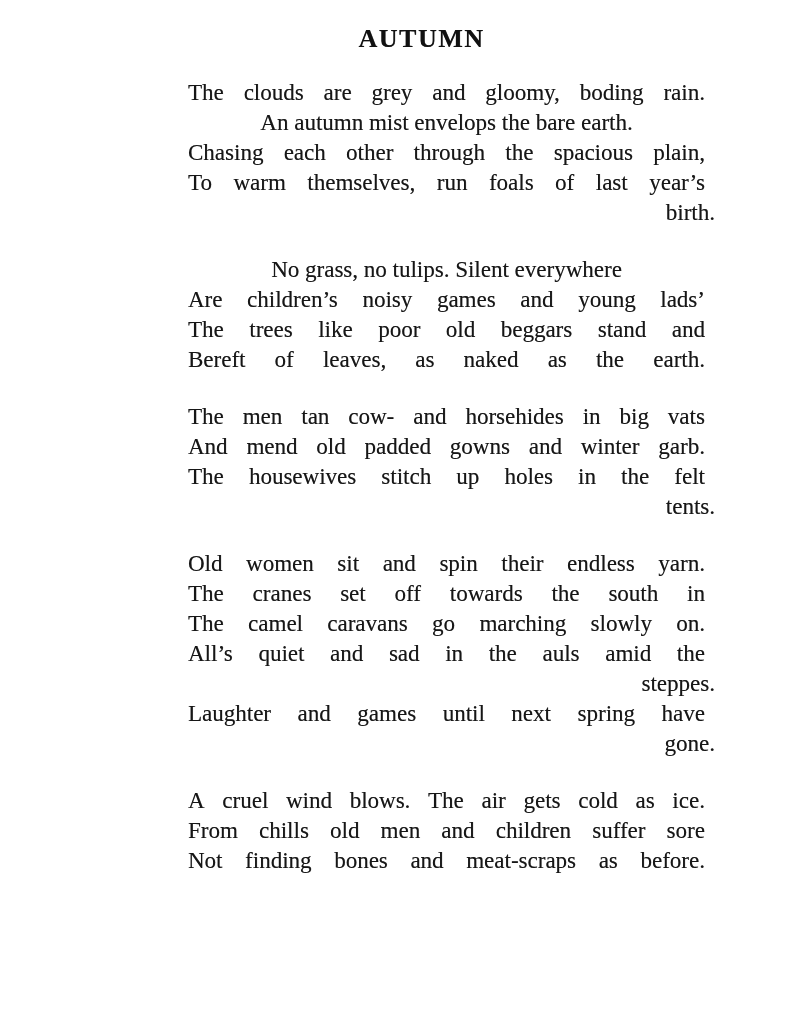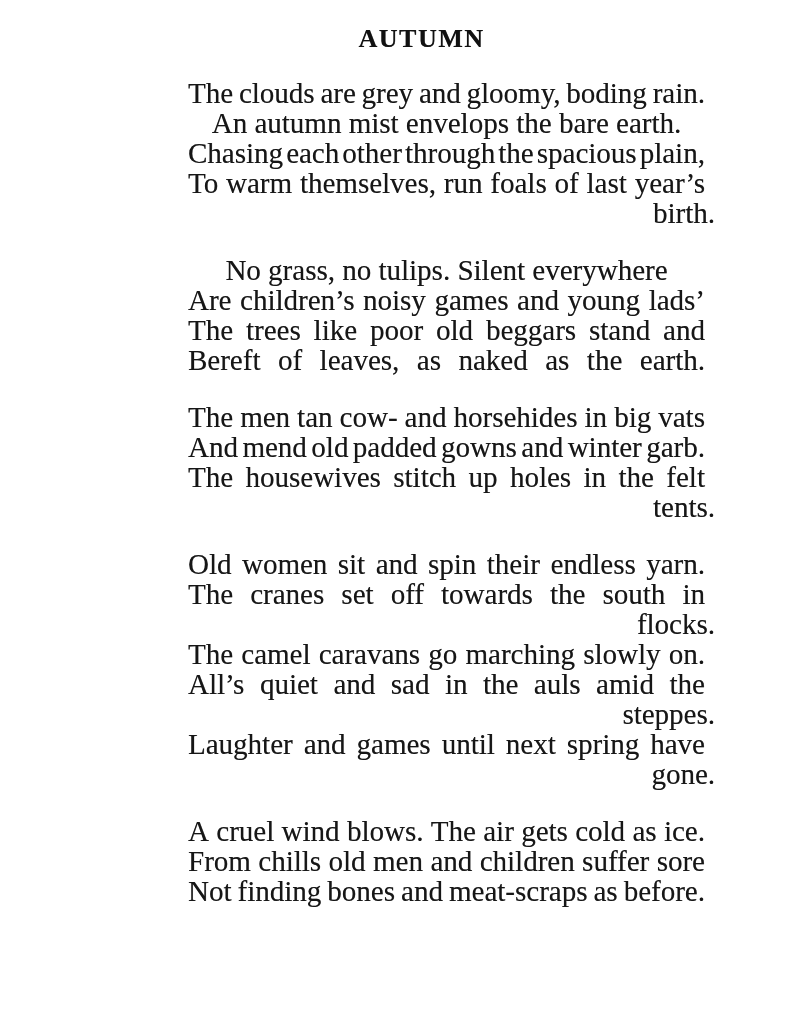--- a/index.html
+++ b/index.html
@@ -20,21 +20,21 @@
     font-size:26px;
     font-weight:bold;
     letter-spacing:1.5px;
     line-height:30px;
     color:#111;
     text-shadow:0.3px 0.3px 0.4px rgba(0,0,0,0.55);
   }
   .poem{
     margin:24px 0 0 188px;
     width:517px;
-    font-size:29px;
+    font-size:23px;
     line-height:30px;
     text-shadow:0.25px 0.25px 0.35px rgba(0,0,0,0.45);
   }
   .stanza{margin-bottom:27px;}
   .line{height:30px;white-space:nowrap;}
   .line.justify{display:flex;justify-content:space-between;}
   .line.justify span{display:inline-block;}
   .line.left{text-align:center;}
   .line.right{text-align:right;margin-right:-10px;}
 </style>
@@ -157,21 +157,20 @@
         <div class="line justify">
           <span>The</span>
           <span>cranes</span>
           <span>set</span>
           <span>off</span>
           <span>towards</span>
           <span>the</span>
           <span>south</span>
           <span>in</span>
         </div>
-        <div class="line right">flocks.</div>
         <div class="line justify">
           <span>The</span>
           <span>camel</span>
           <span>caravans</span>
           <span>go</span>
           <span>marching</span>
           <span>slowly</span>
           <span>on.</span>
         </div>
         <div class="line justify">

